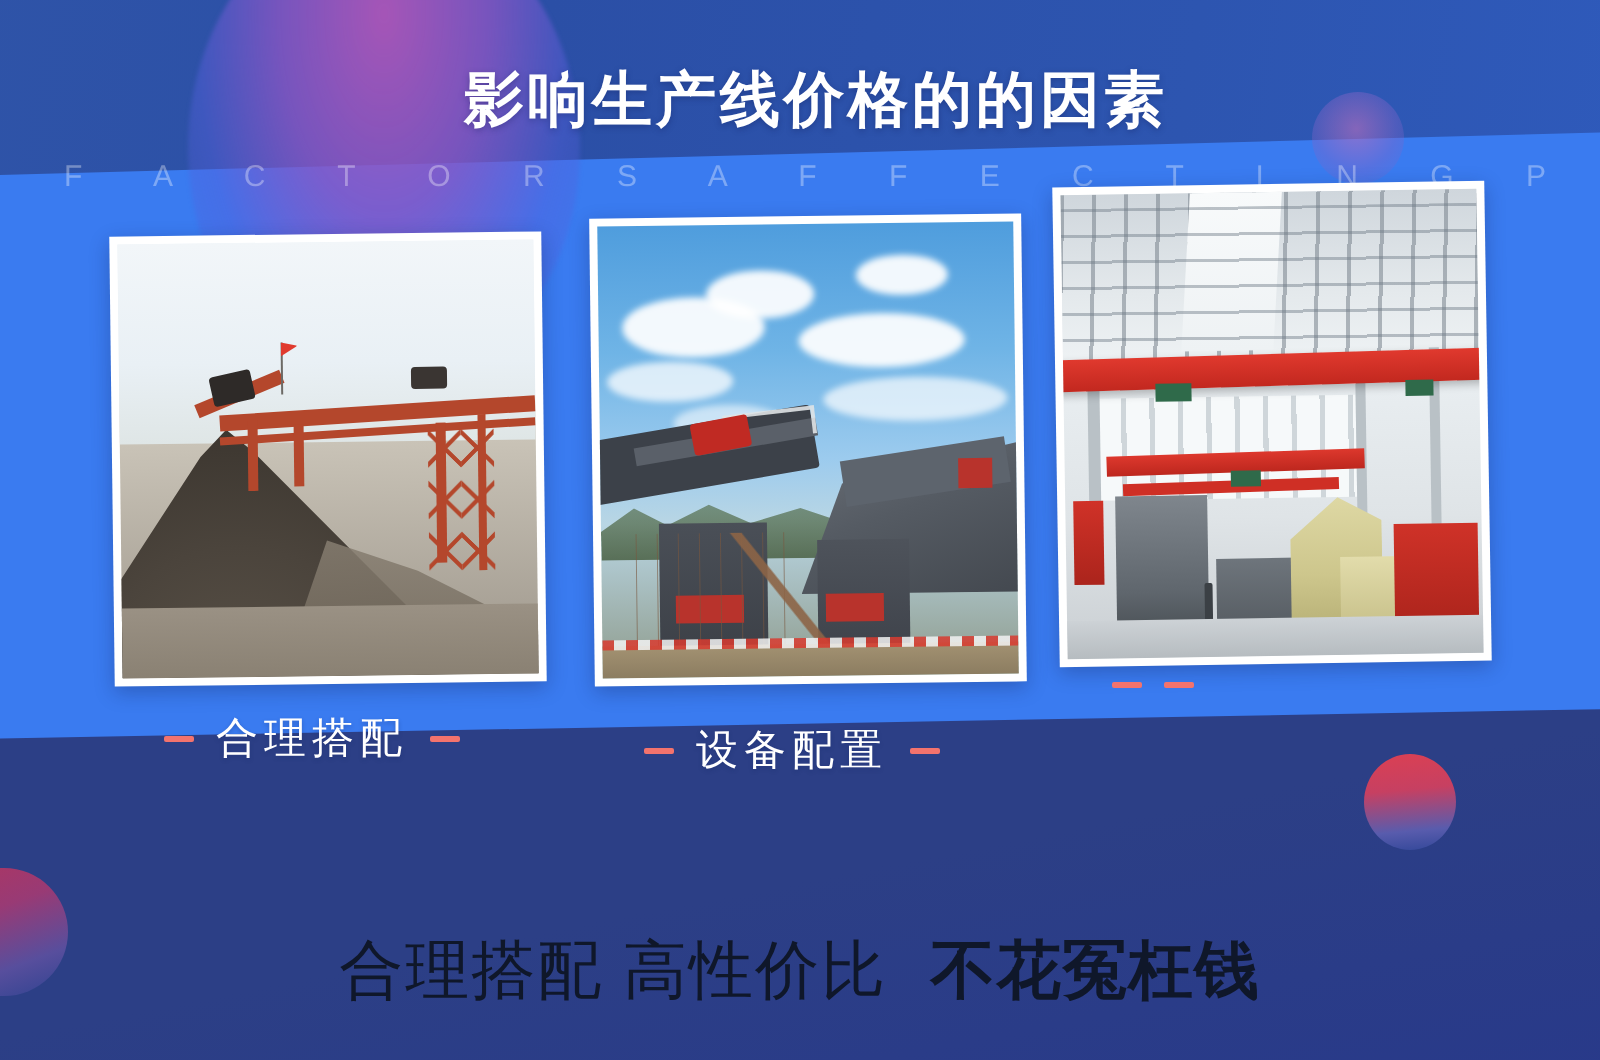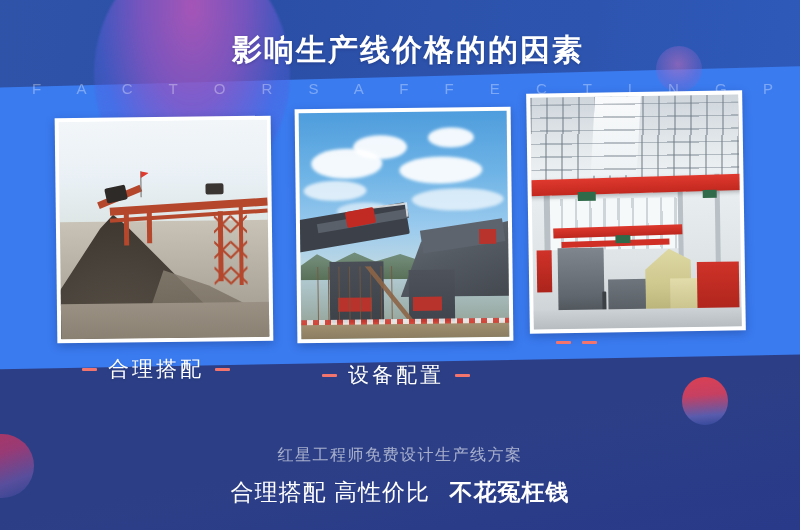--- a/index.html
+++ b/index.html
@@ -308,22 +308,22 @@
 
   
   .footer { position:absolute; left:0; bottom:0; width:800px; text-align:center; }
   .foot-sub {
     color:rgba(255,255,255,0.58);
     font-size:16px;
     letter-spacing:1.5px;
     margin-bottom:11px;
   }
   .foot-main {
-    color:#ffffff;
-    font-size:23px;
+    color:#0f172a;
+    font-size:32px;
     letter-spacing:1px;
     margin-bottom:22px;
     white-space:nowrap;
   }
   .foot-main .light { font-weight:normal; }
   .foot-main .strong { font-weight:bold; margin-left:12px; }
 </style>
 </head>
 <body>
 
@@ -430,20 +430,19 @@
     <span class="dash"></span>
     <span>设备配置</span>
     <span class="dash"></span>
   </div>
   <div class="caption cap-3">
     <span class="dash"></span>
     <span class="dash"></span>
   </div>
 
   <div class="footer">
-    <div class="foot-sub">红星工程师免费设计生产线方案</div>
     <div class="foot-main">
       <span class="light">合理搭配 高性价比</span>
       <span class="strong">不花冤枉钱</span>
     </div>
   </div>
 
 </div>
 
 </body></html>

